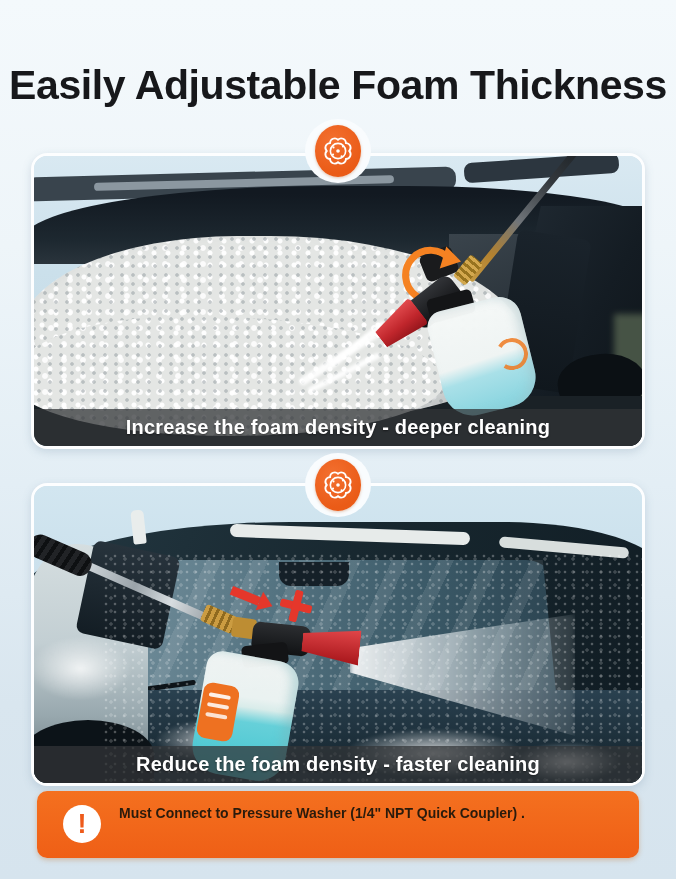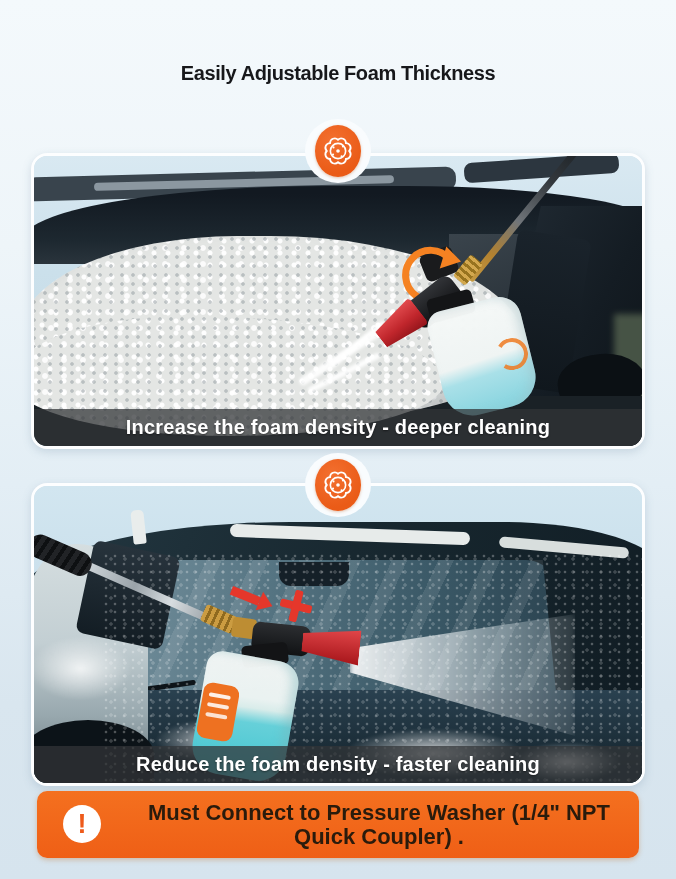--- a/index.html
+++ b/index.html
@@ -1,20 +1,20 @@
 <!DOCTYPE html>
 <html><head>
 <meta charset="utf-8">
 <style>
   html,body{margin:0;padding:0;background:#e8f0f6;}
   .page{position:relative;width:676px;height:879px;overflow:hidden;
         font-family:"Liberation Sans",sans-serif;
         background:linear-gradient(180deg,#f4f9fc 0%,#eef5f9 28%,#e3eef5 55%,#d9e6ef 80%,#d6e4ee 100%);}
   .title{position:absolute;left:0;top:62px;width:676px;text-align:center;
-         font-size:20px;font-weight:bold;letter-spacing:-0.4px;color:#17181b;}
+         font-size:41px;font-weight:bold;letter-spacing:-0.4px;color:#17181b;}
   
   .panel{position:absolute;left:31px;width:614px;border:3px solid rgba(255,255,255,.96);
          border-radius:16px;overflow:hidden;box-sizing:border-box;
          box-shadow:0 3px 8px rgba(110,140,165,.25);background:#cfe2ec;z-index:1;}
   .panel-1{top:153px;height:296px;}
   .panel-2{top:483px;height:303px;}
   .scene{position:absolute;inset:0;}
   .scene *{position:absolute;}
   .caption{position:absolute;left:0;right:0;bottom:0;height:37px;z-index:40;
            background:rgba(50,52,55,.74);color:#fff;display:flex;align-items:center;justify-content:center;
@@ -39,22 +39,22 @@
       background-size:9px 8px,14px 13px,6px 5px;}
   .suds{background:radial-gradient(ellipse at center, rgba(255,255,255,.8), rgba(255,255,255,0) 70%);
         filter:blur(1px);}
   .streak{background:rgba(255,255,255,.9);border-radius:4px;filter:blur(1.5px);}
   
   .banner{position:absolute;left:37px;top:791px;width:602px;height:67px;border-radius:10px;
           background:linear-gradient(180deg,#f4701f,#ef5f16);box-shadow:0 2px 5px rgba(190,110,40,.35);
           display:flex;align-items:center;z-index:5;}
   .bang{position:absolute;left:26px;top:14px;width:38px;height:38px;border-radius:50%;background:#fff;
         display:flex;align-items:center;justify-content:center;font-size:27px;font-weight:bold;color:#ee5a1a;}
-  .warn-text{position:absolute;left:82px;top:10px;font-size:22px;font-weight:bold;
-             color:#2a1b0c;line-height:24px;letter-spacing:0;text-align:center;}
+  .warn-text{position:absolute;left:82px;top:10px;font-size:14px;font-weight:bold;
+             color:#2a1b0c;line-height:24px;letter-spacing:0;}
 </style>
 </head>
 <body>
 
 <div class="page">
 
   <div class="title">Easily Adjustable Foam Thickness</div>
 
   <div class="panel panel-1">
     <div class="scene">

